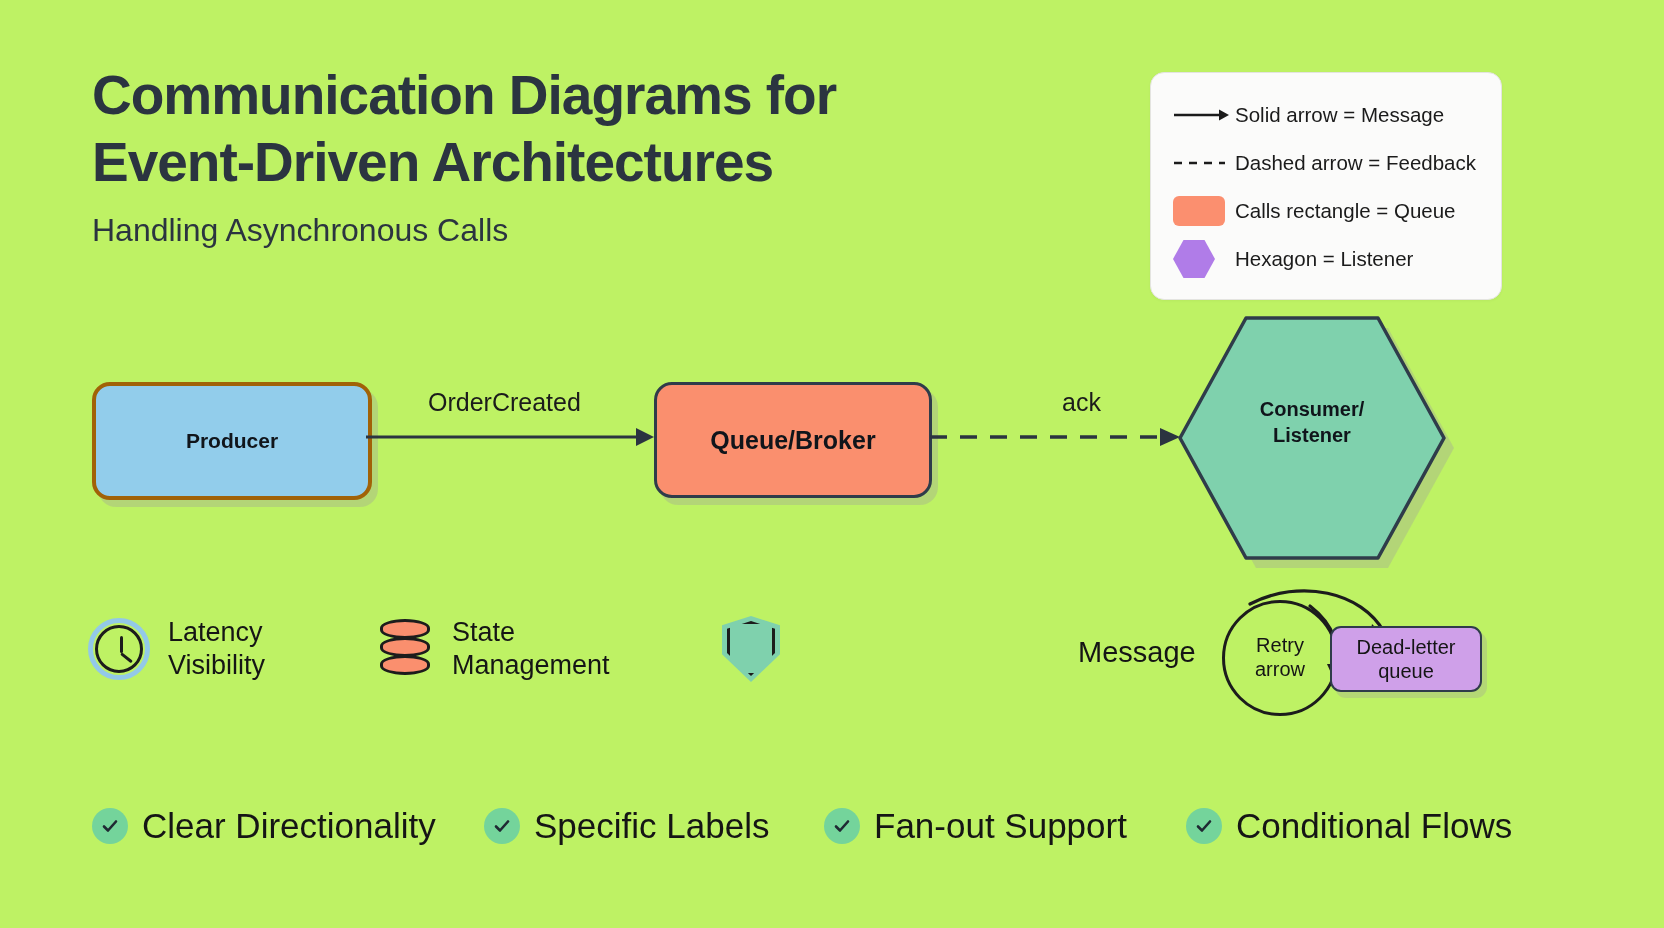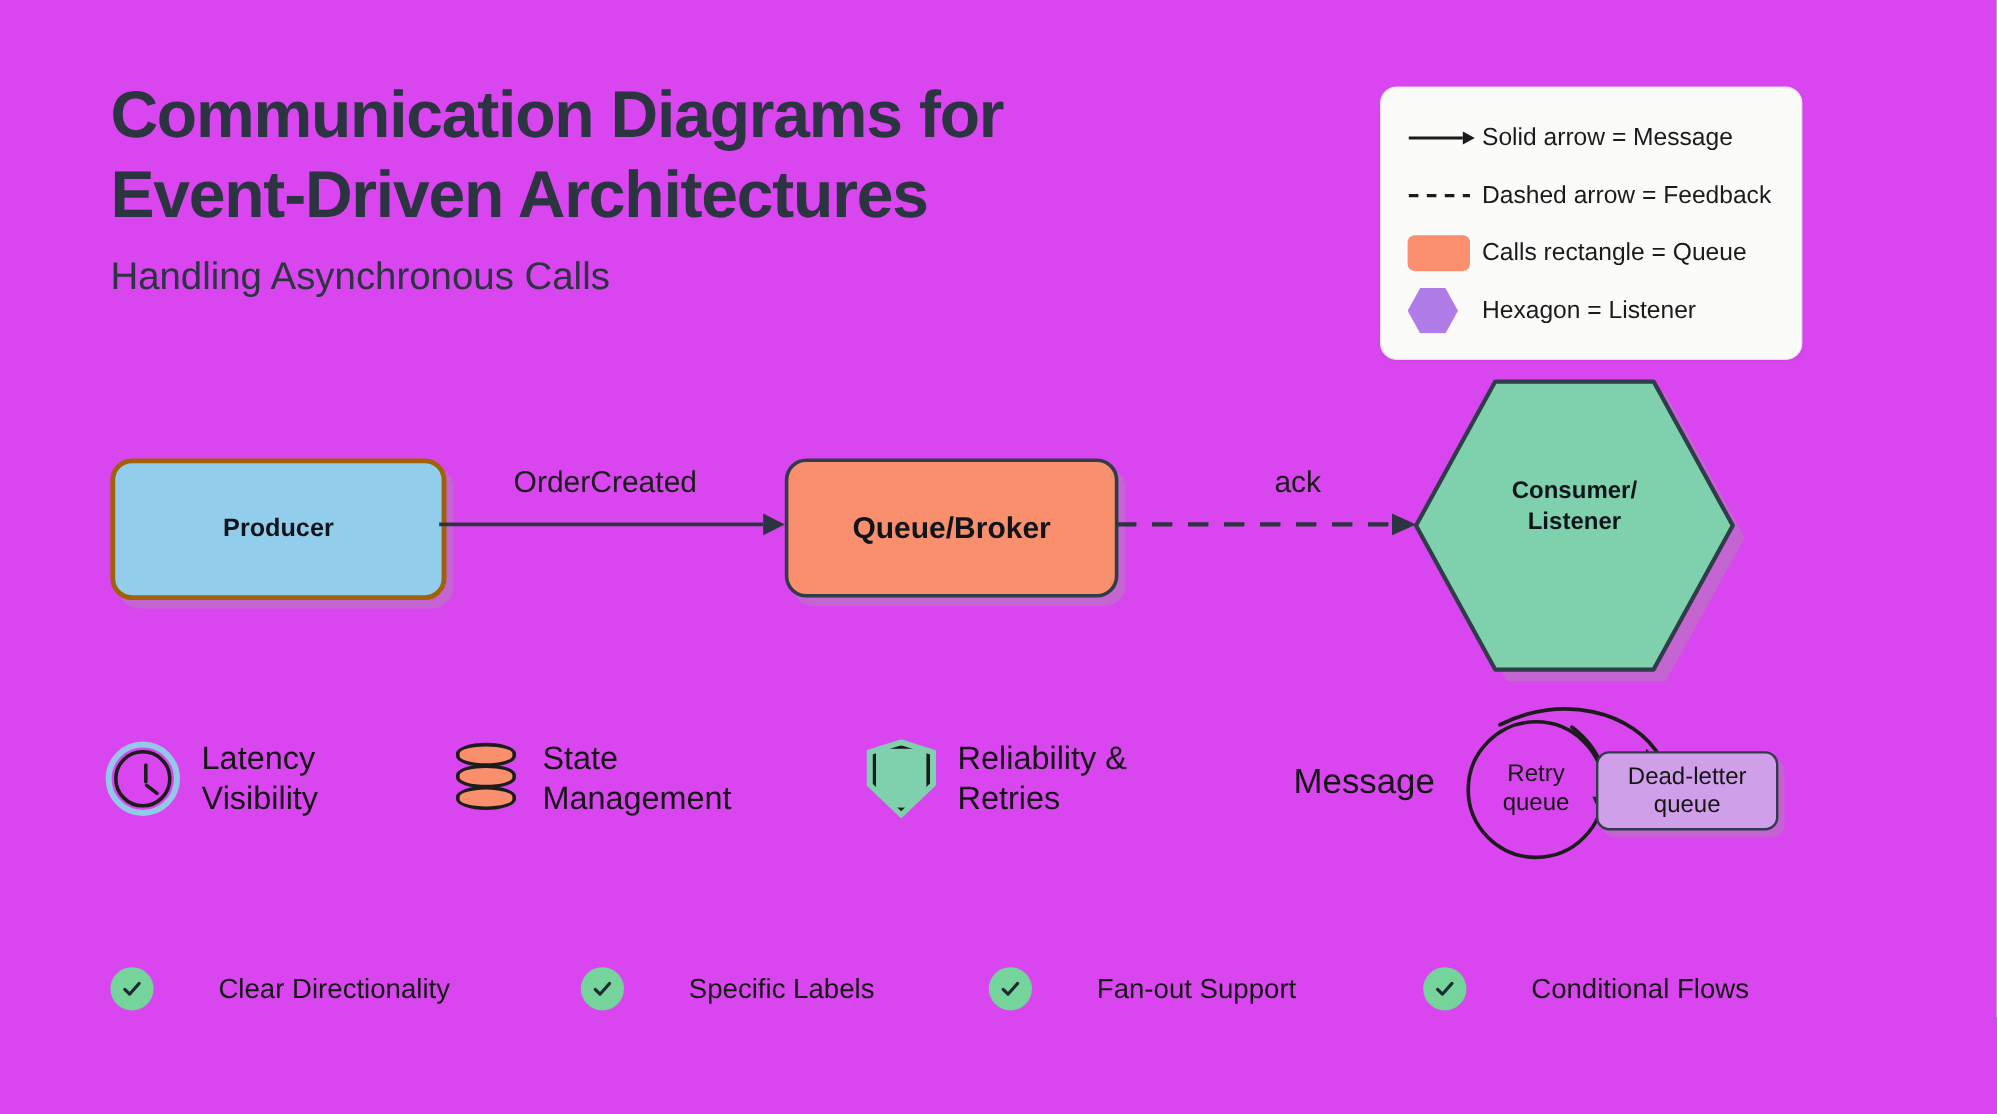--- a/index.html
+++ b/index.html
@@ -10,21 +10,21 @@
     width: 1664px; height: 928px;
     font-family: "Liberation Sans", sans-serif;
     color: #1f2933;
     overflow: hidden;
     position: relative;
   }
   #stage {
     position: relative;
     width: 1664px;
     height: 928px;
-    background: #d946ef;
+    background: #bef264;
   }
 
   
   #header { position: absolute; left: 92px; top: 62px; }
   #title {
     font-size: 55px;
     font-weight: bold;
     line-height: 1.22;
     letter-spacing: -1px;
     color: #2b3440;
@@ -260,24 +260,23 @@
     width: 36px; height: 36px;
     border-radius: 50%;
     background: #74d49b;
     display: flex;
     align-items: center;
     justify-content: center;
     flex: 0 0 36px;
   }
   .check-circle svg { display: block; }
   .check-label {
-    font-size: 23px;
+    font-size: 35px;
     color: #151515;
     white-space: nowrap;
-    margin-left: 40px;
   }
   #check-0 { left: 92px; }
   #check-1 { left: 484px; }
   #check-2 { left: 824px; }
   #check-3 { left: 1186px; }
 
   svg.overlay {
     position: absolute;
     left: 0; top: 0;
     width: 1664px; height: 928px;
@@ -382,29 +381,27 @@
       <div class="band b3"></div>
         <div class="band b2"></div>
         <div class="band b1"></div>
     </div>
     <div class="feature-text">State
 Management</div>
   </div>
 
   <div class="feature" id="feature-reliab">
     <div class="icon-shield"></div>
-    <div class="feature-text">Reliability &amp;
-Retries</div>
   </div>
 
   <div id="label-message">Message</div>
 
   <div id="retry-circle">
     <span>Retry
-queue</span>
+arrow</span>
   </div>
 
   <svg class="overlay">
     <g>
       <path d="M1250 604 C1300 578, 1362 592, 1384 632" fill="none" stroke="#1c1c1c" stroke-width="3.2" stroke-linecap="round"></path>
       <path d="M1372 624 L1390 642 L1368 644 Z" fill="#1c1c1c"></path>
       <path d="M1310 606 C1336 626, 1340 648, 1336 674" fill="none" stroke="#1c1c1c" stroke-width="3.2" stroke-linecap="round"></path>
       <path d="M1327 664 L1336 684 L1345 664 Z" fill="#1c1c1c"></path>
     </g>
   </svg>

